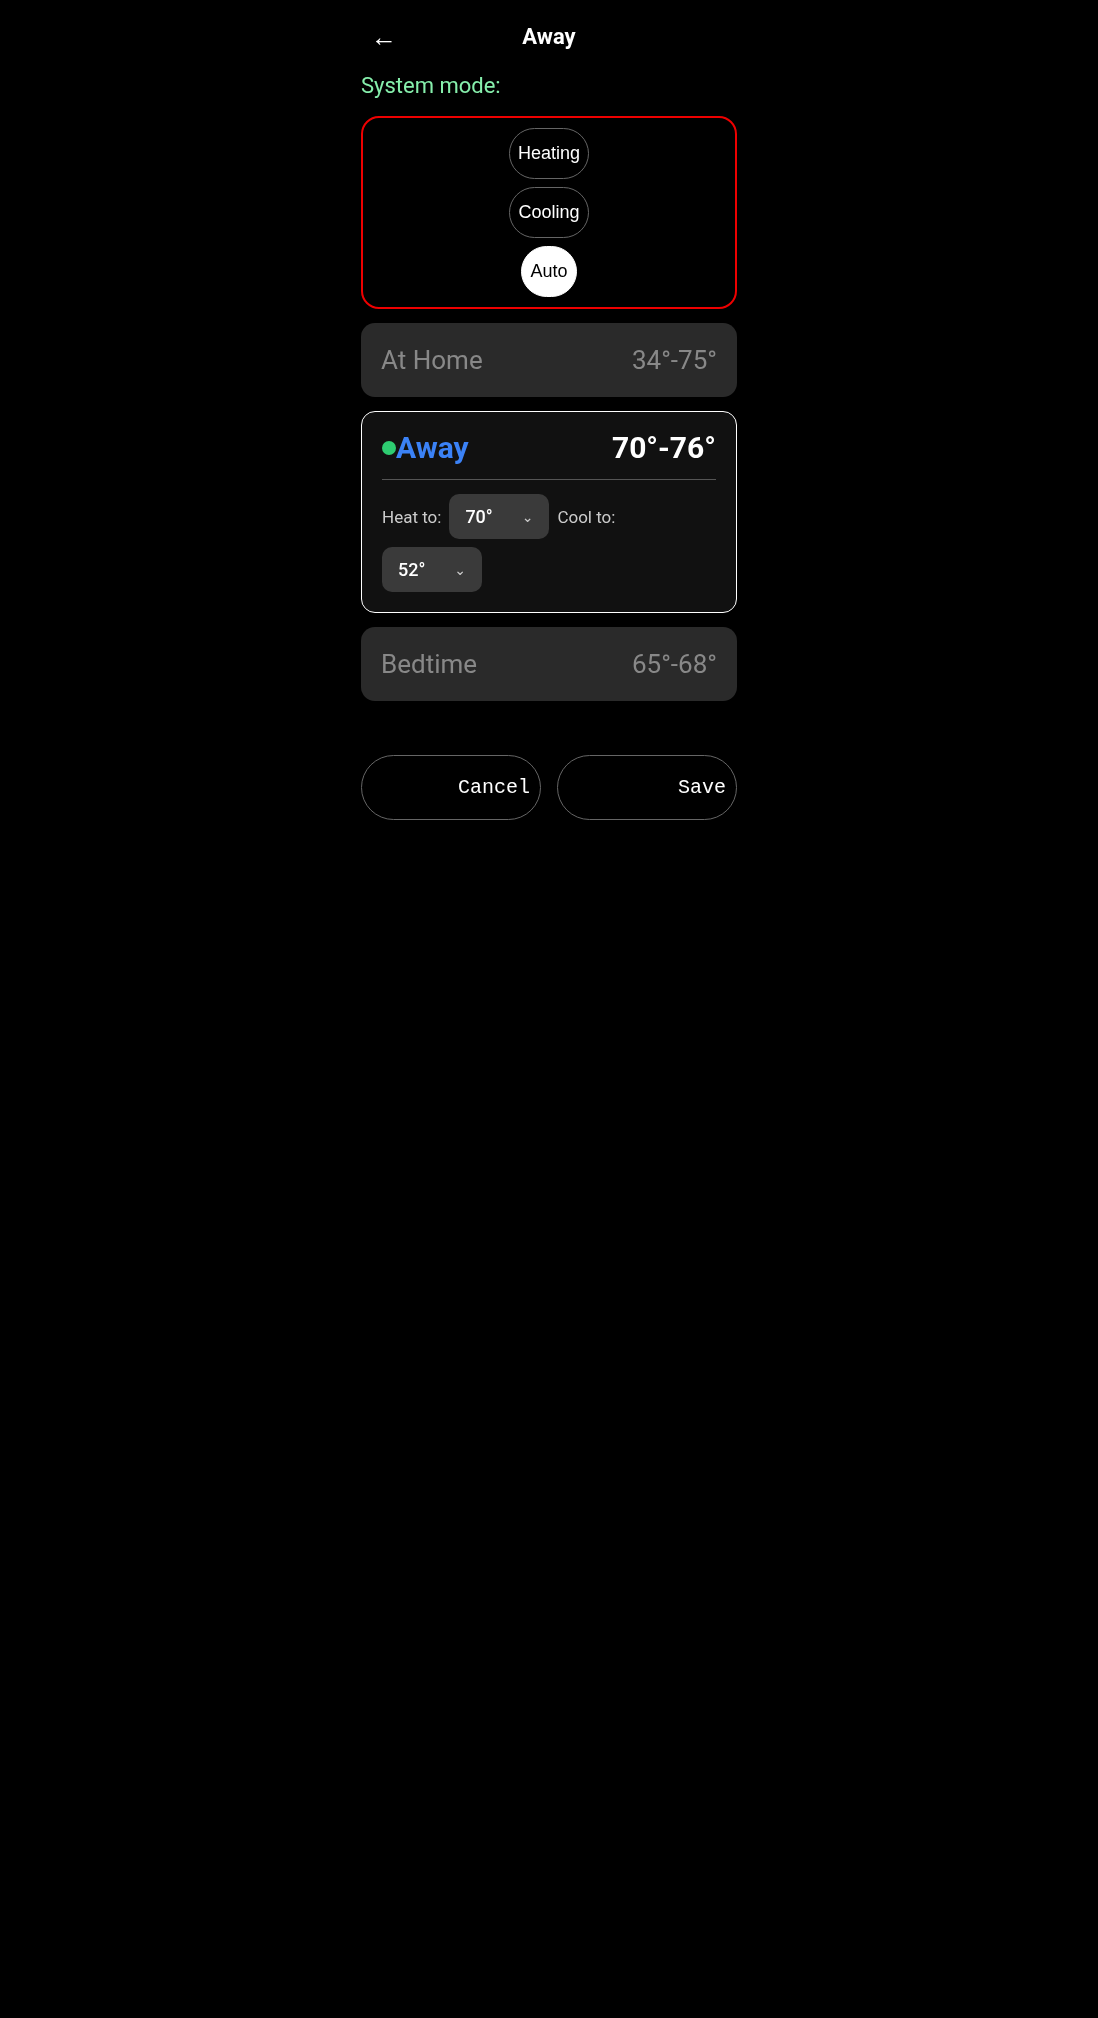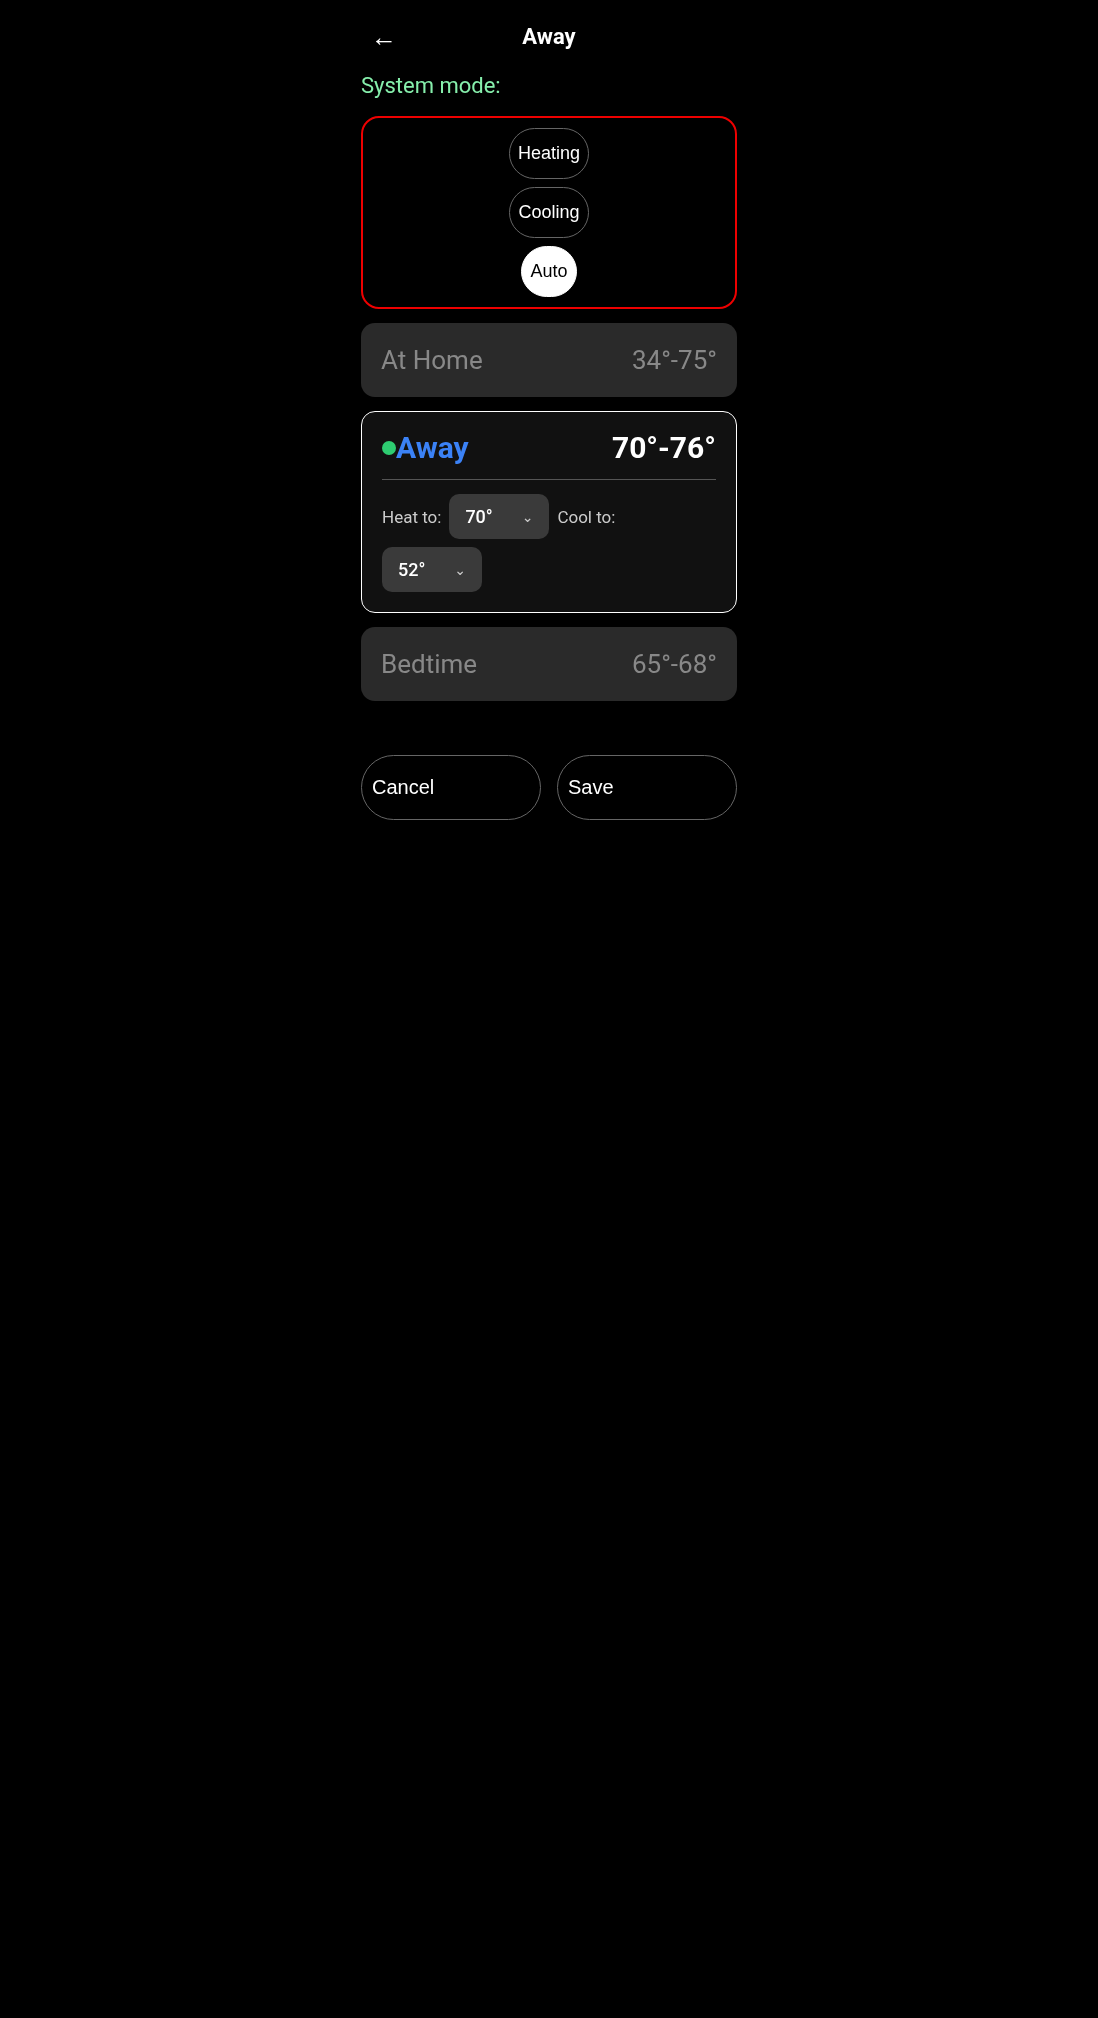--- a/index.html
+++ b/index.html
@@ -205,21 +205,22 @@
     .action-btn {
       flex: 1;
       border: 1.5px solid #666;
       border-radius: 50px;
       background: transparent;
       color: #fff;
       font-size: 20px;
       font-weight: 500;
       padding: 20px 10px;
       cursor: pointer;
-      text-align: left;
+      text-align: right;
+      font-family: Liberation Mono, monospace;
     }
 
     .spacer {
       flex: 1;
     }
   </style>
 </head>
 <body>
 
 <div class="phone">

